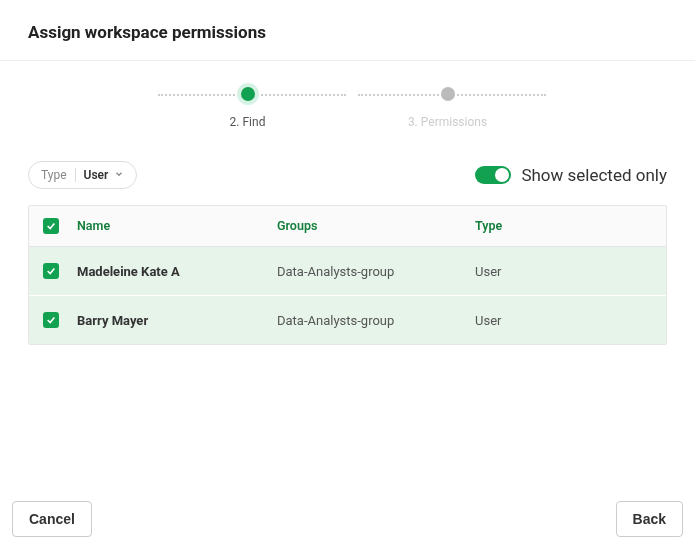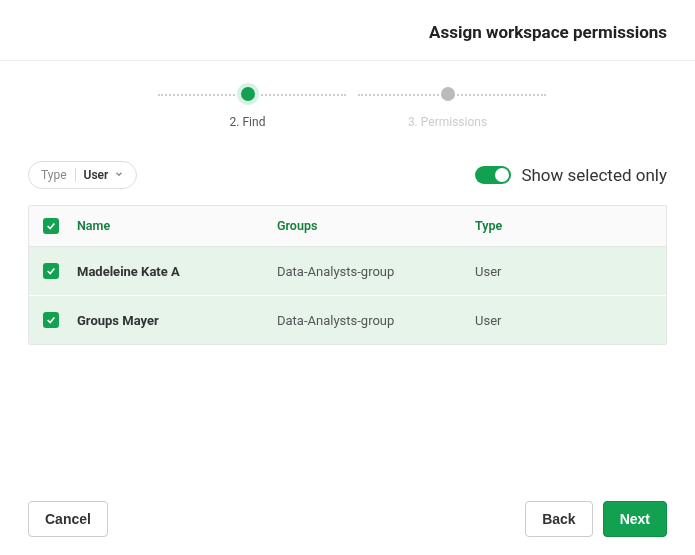--- a/index.html
+++ b/index.html
@@ -13,21 +13,20 @@
     position: relative;
   }
   .header {
     padding: 22px 28px 18px 28px;
     border-bottom: 1px solid #eee;
   }
   .page-title {
     font-size: 17px;
     font-weight: 700;
     color: #222;
-    text-align: right;
   }
   .stepper {
     display: flex;
     justify-content: center;
     align-items: flex-start;
     padding: 26px 0 22px 0;
     position: relative;
   }
   .step {
     display: flex;
@@ -153,21 +152,21 @@
     width: 16px; height: 16px; border-radius: 3px;
     background: #12a150; display: inline-flex;
     align-items: center; justify-content: center;
     cursor: pointer;
   }
   .checkbox svg { display: block; }
 
   .footer {
     position: absolute;
     left: 0; right: 0; bottom: 0;
-    padding: 18px 28px;
+    padding: 18px 12px;
     display: flex;
     align-items: flex-start;
   }
   .btn {
     height: 36px;
     padding: 0 16px;
     border-radius: 4px;
     font-size: 14px;
     font-weight: 600;
     cursor: pointer;
@@ -257,24 +256,23 @@
   </div>
 
   <div class="trow">
     <div class="col-check">
       <span class="checkbox">
         <svg width="10" height="10" viewBox="0 0 24 24" fill="none" stroke="#fff" stroke-width="4">
           <polyline points="4 12 10 18 20 6"></polyline>
         </svg>
       </span>
     </div>
-    <div class="col-name">Groups Mayer</div>
+    <div class="col-name">Barry Mayer</div>
     <div class="col-groups">Data-Analysts-group</div>
     <div class="col-type">User</div>
   </div>
 </div>
 
 <div class="footer">
   <button class="btn">Cancel</button>
   <div class="spacer"></div>
   <button class="btn">Back</button>
-  <button class="btn btn-primary">Next</button>
 </div>
 
 </body></html>

